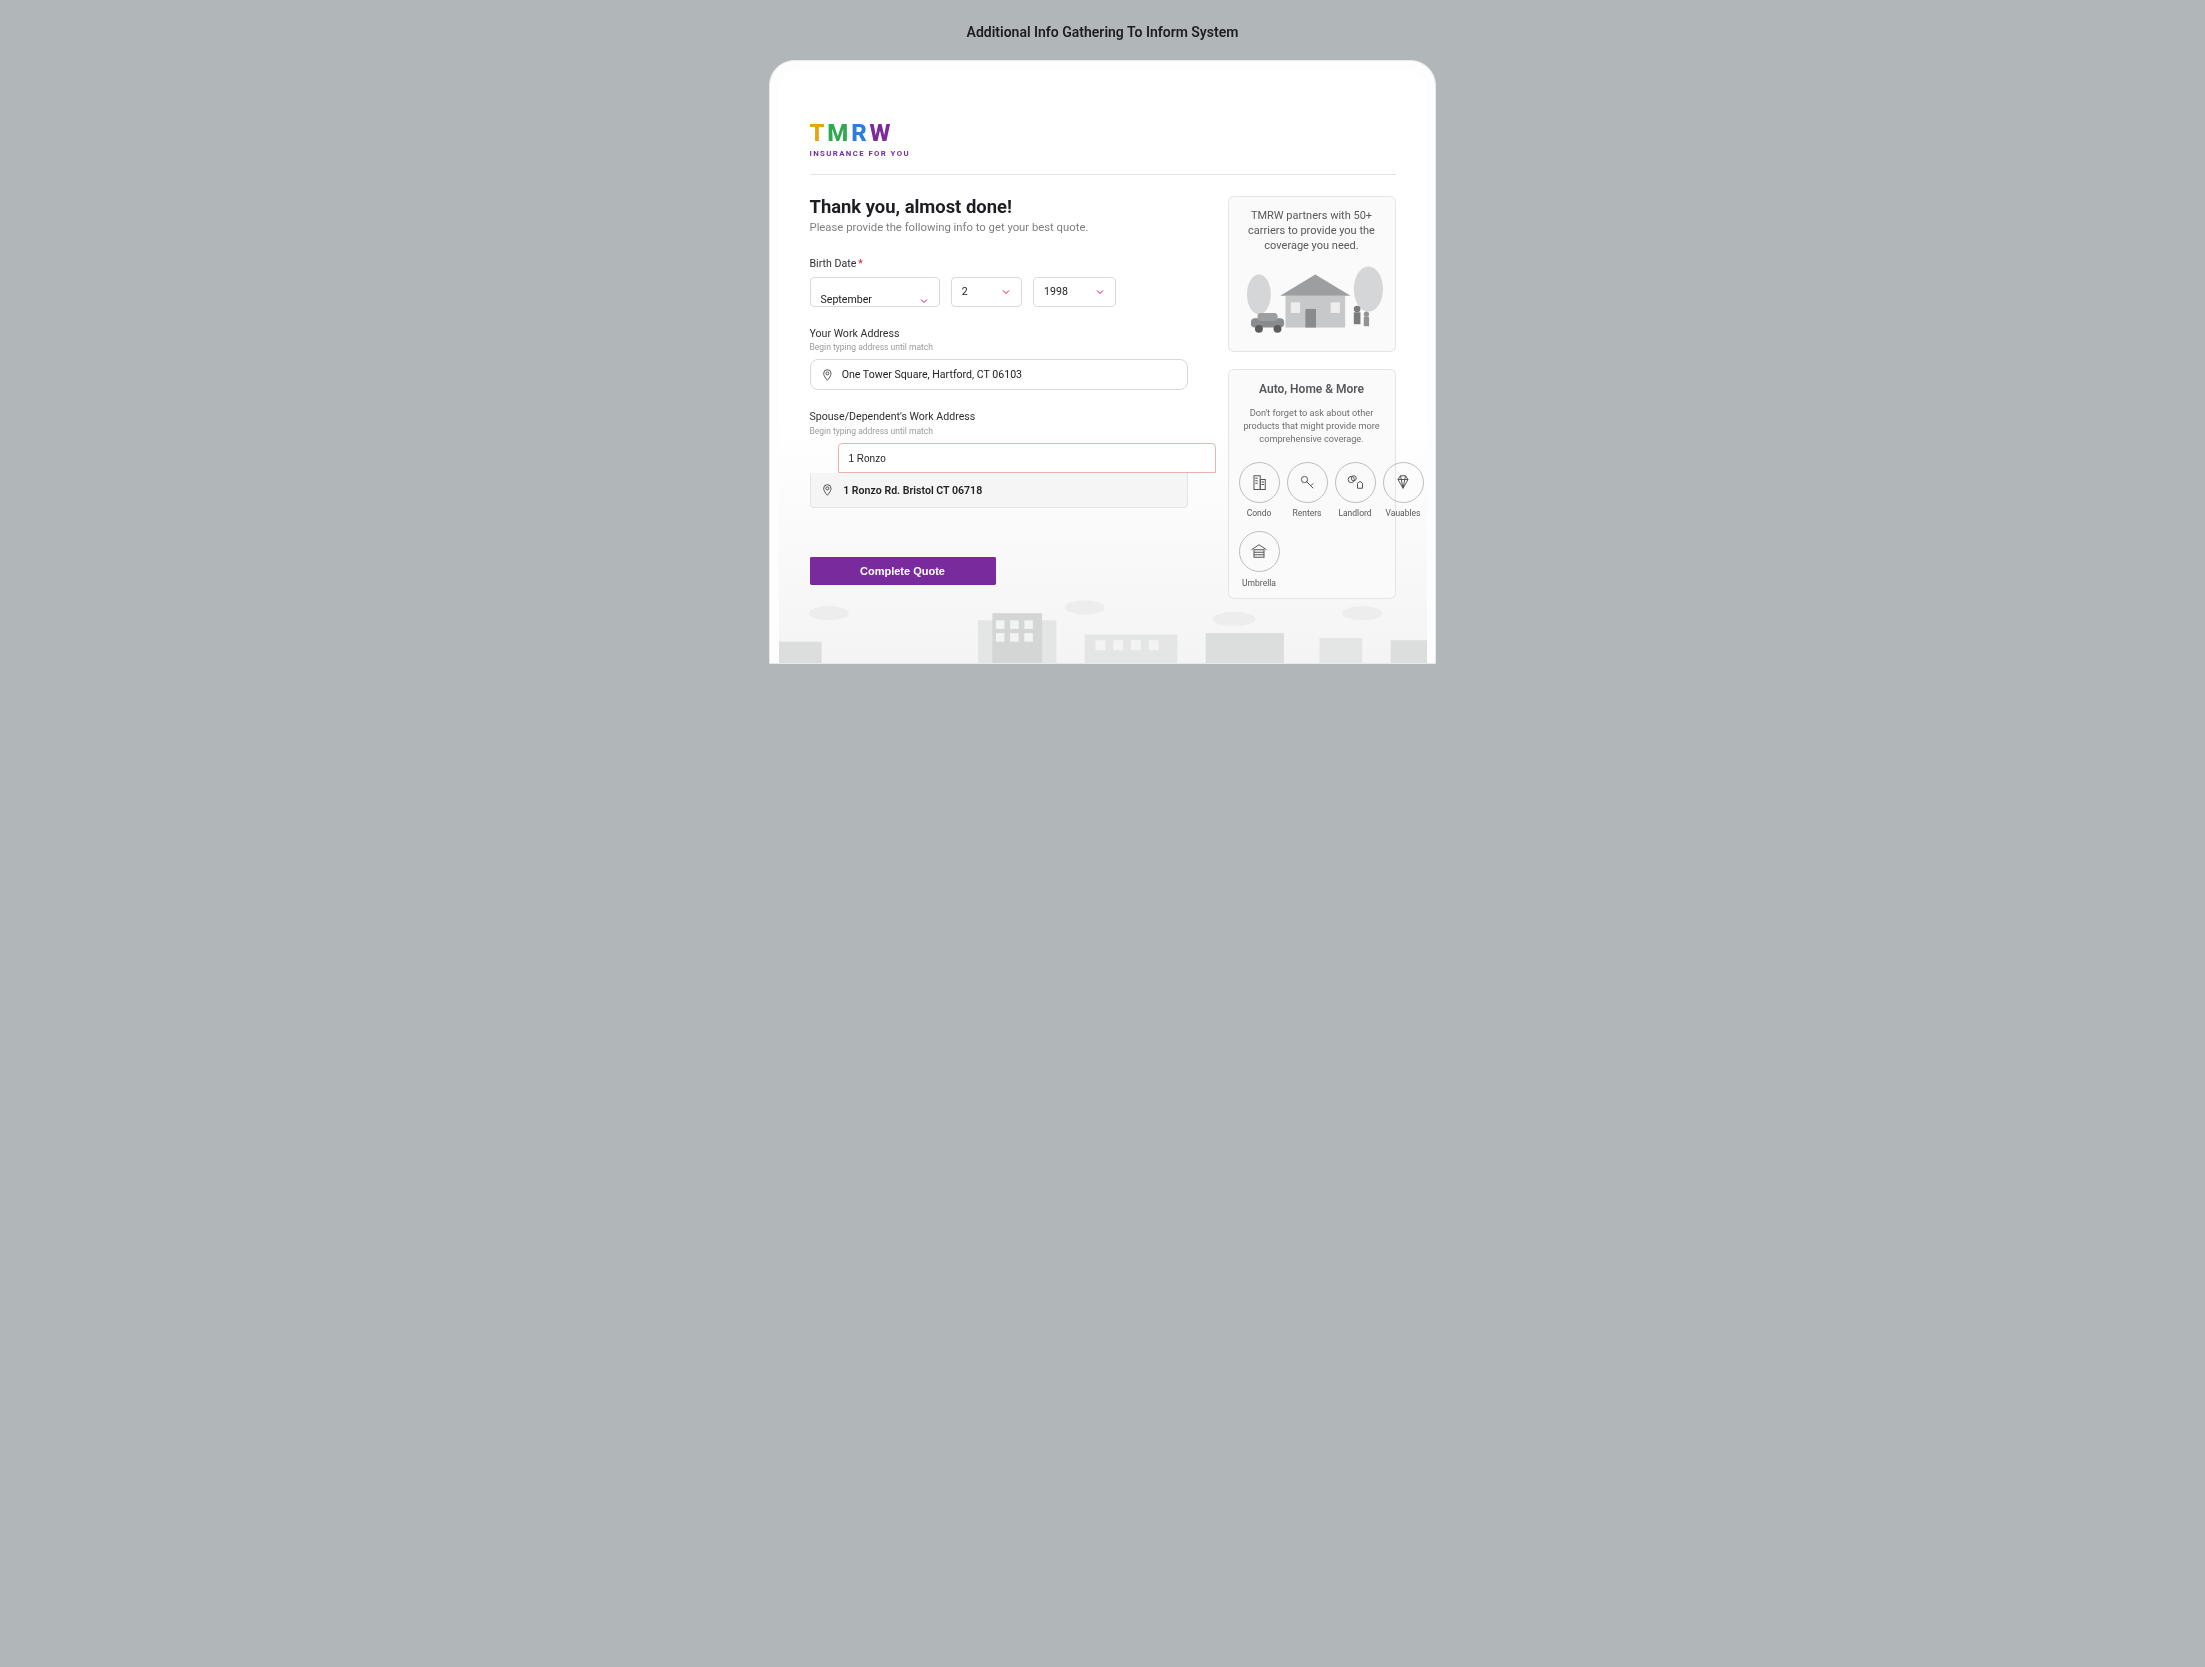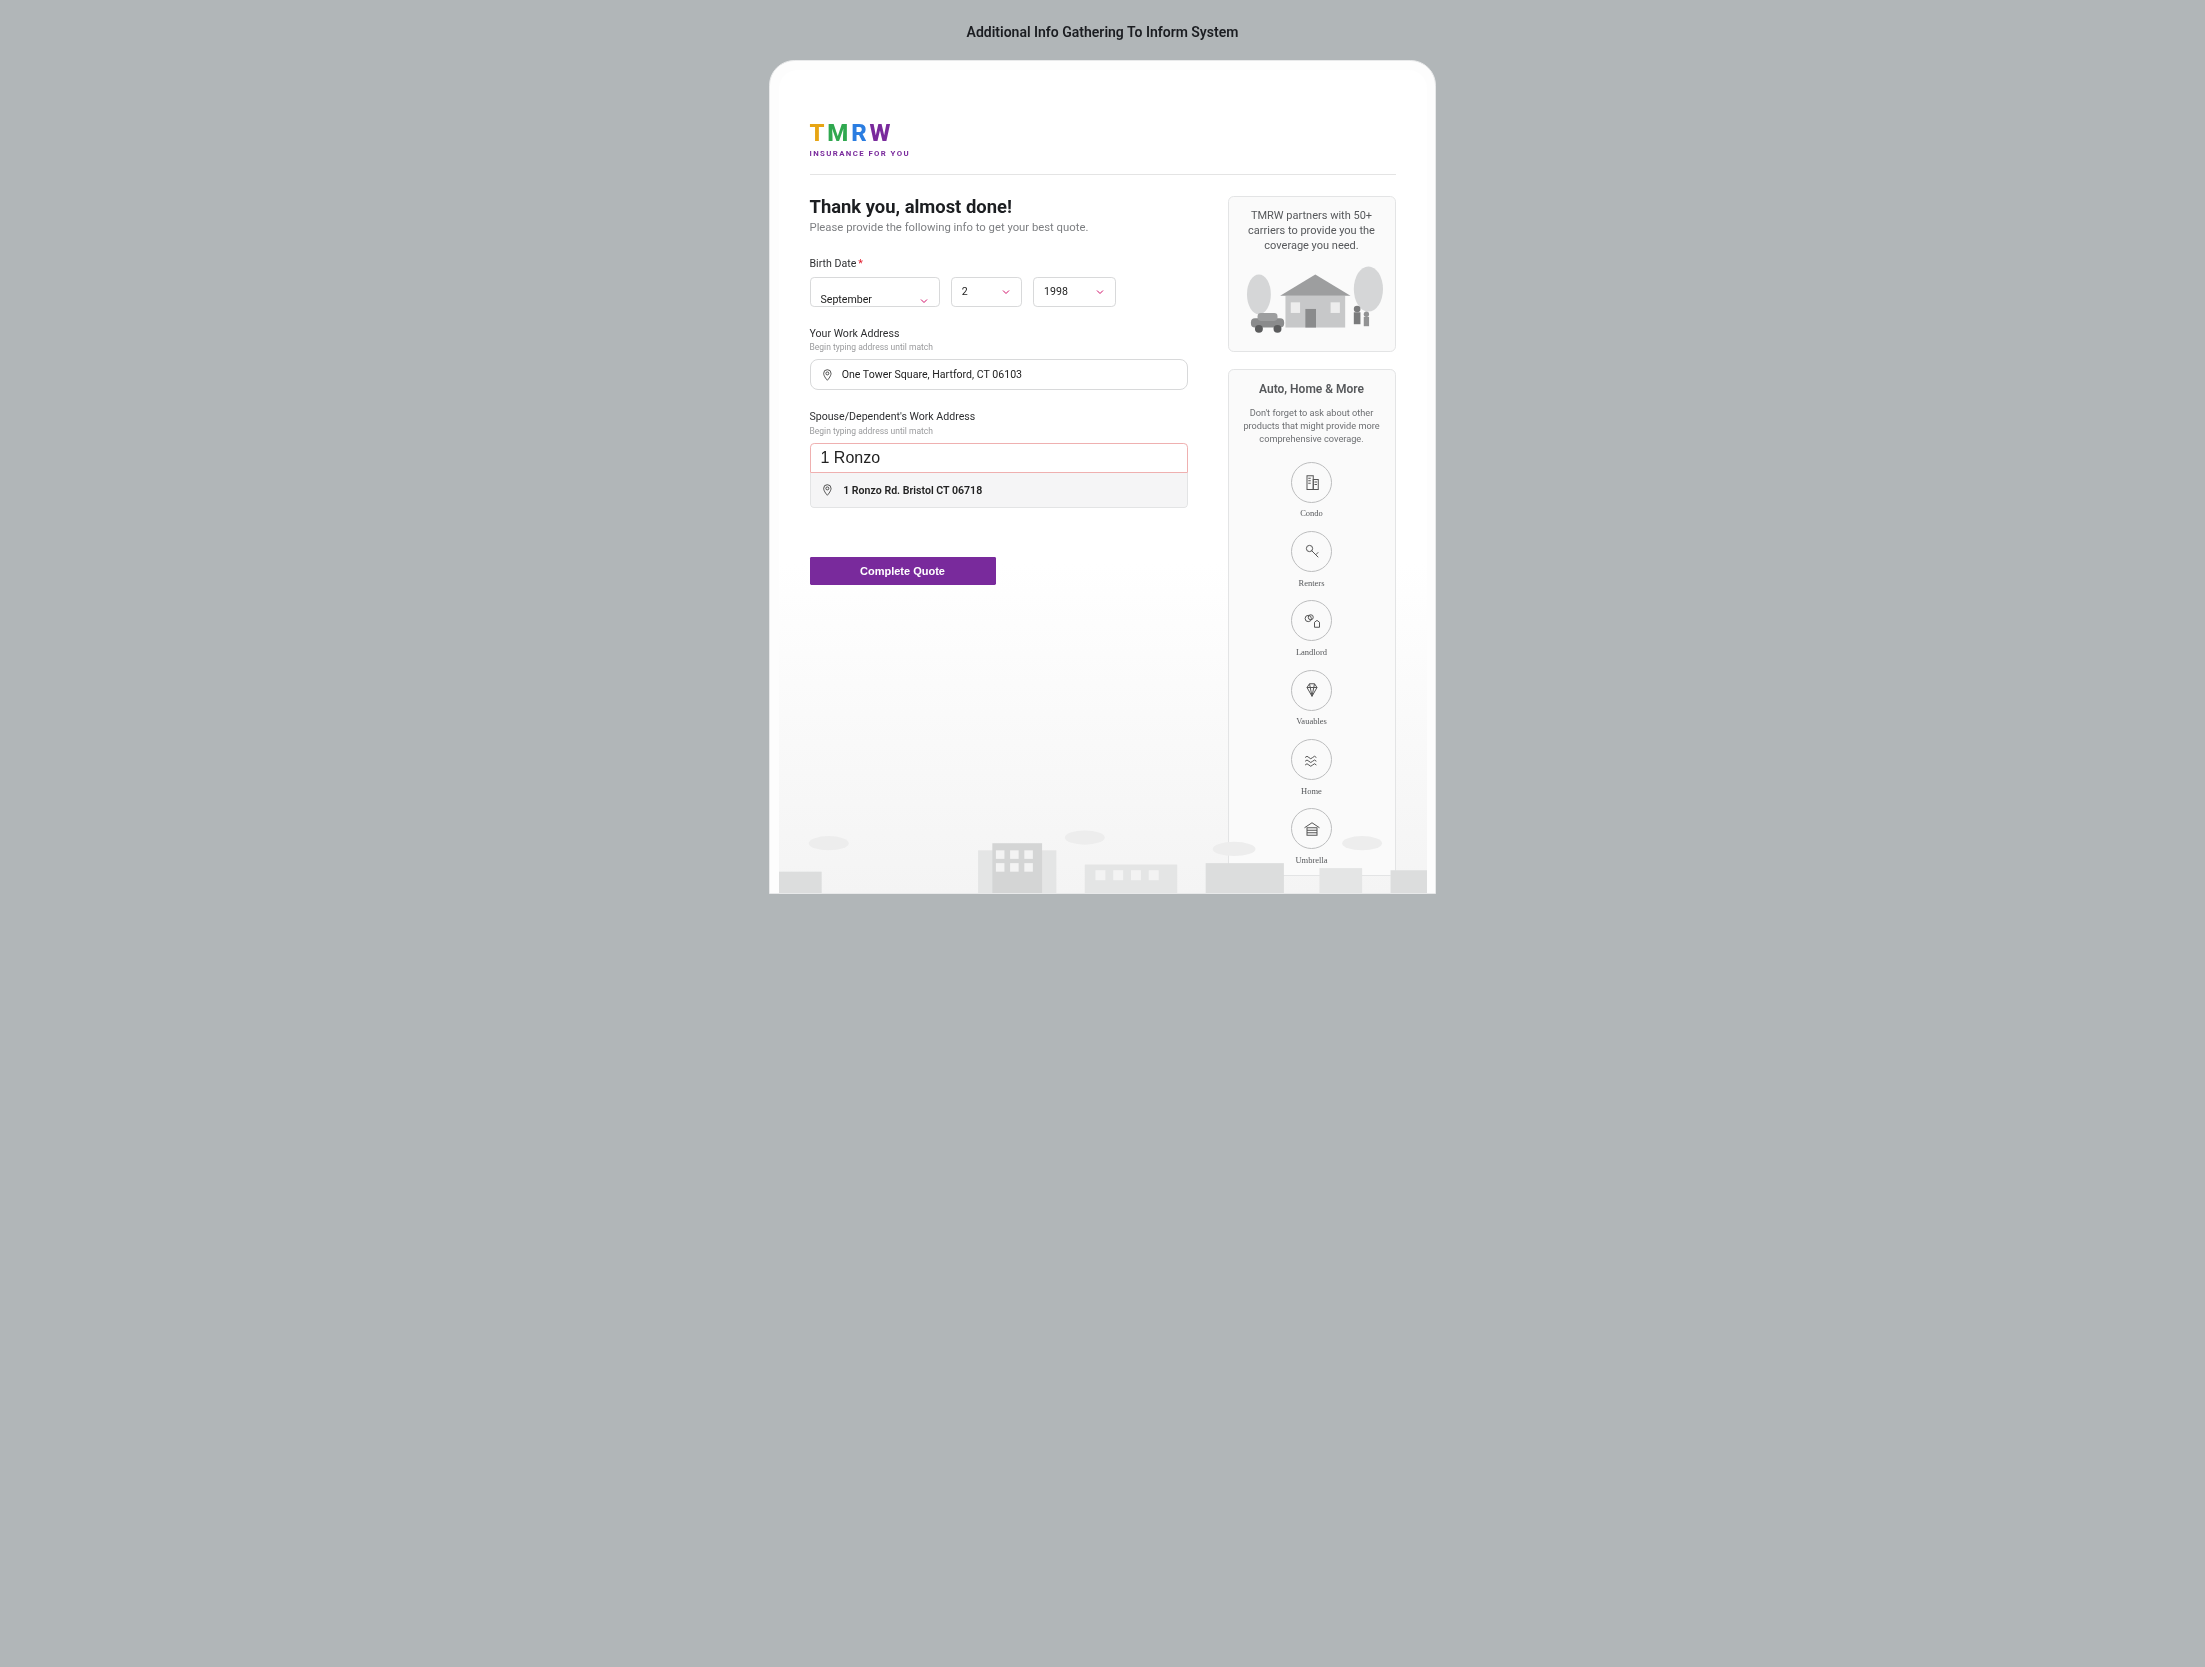--- a/index.html
+++ b/index.html
@@ -138,23 +138,24 @@
   .addr-input svg { width: 12.7px; height: 14px; stroke: #333; fill:none; stroke-width:1.6; }
 
   .addr-combo { width: 100%; }
   .addr-combo .text-input {
     width: 100%;
     height: 30px;
     border: 0.7px solid #efb0b0;
     border-radius: 4.2px 4.2px 0 0;
     background: #fff;
     padding: 0 10px;
-    font-size: 16px;
+    font-size: 10px;
     color: #222;
     outline: none;
+    margin-left: 28px;
   }
   .addr-combo .suggestion {
     width: 100%;
     border: 0.7px solid #e3e4e5;
     border-top: none;
     border-radius: 0 0 4.2px 4.2px;
     background: #f5f5f6;
     display: flex;
     align-items: flex-end;
     gap: 10px;
@@ -201,24 +202,23 @@
     font-weight: 600;
     margin-bottom: 11px;
   }
   .side-card .sc-sub {
     font-size: 9.2px;
     color: #6d6f72;
     line-height: 1.4;
   }
   .prod-grid {
     display: grid;
-    grid-template-columns: repeat(1, 1fr);
+    grid-template-columns: repeat(5, 1fr);
     gap: 12.7px 7px;
     margin-top: 15.5px;
-    font-family: Liberation Serif, serif;
   }
   .prod {
     display:flex; flex-direction:column; align-items:center; gap:5.7px;
     font-size: 8.5px;
     color: #56585b;
     cursor: pointer;
   }
   .prod .ring {
     width: 41px; height:41px;
     border: 1.1px solid #bcbdbe;

